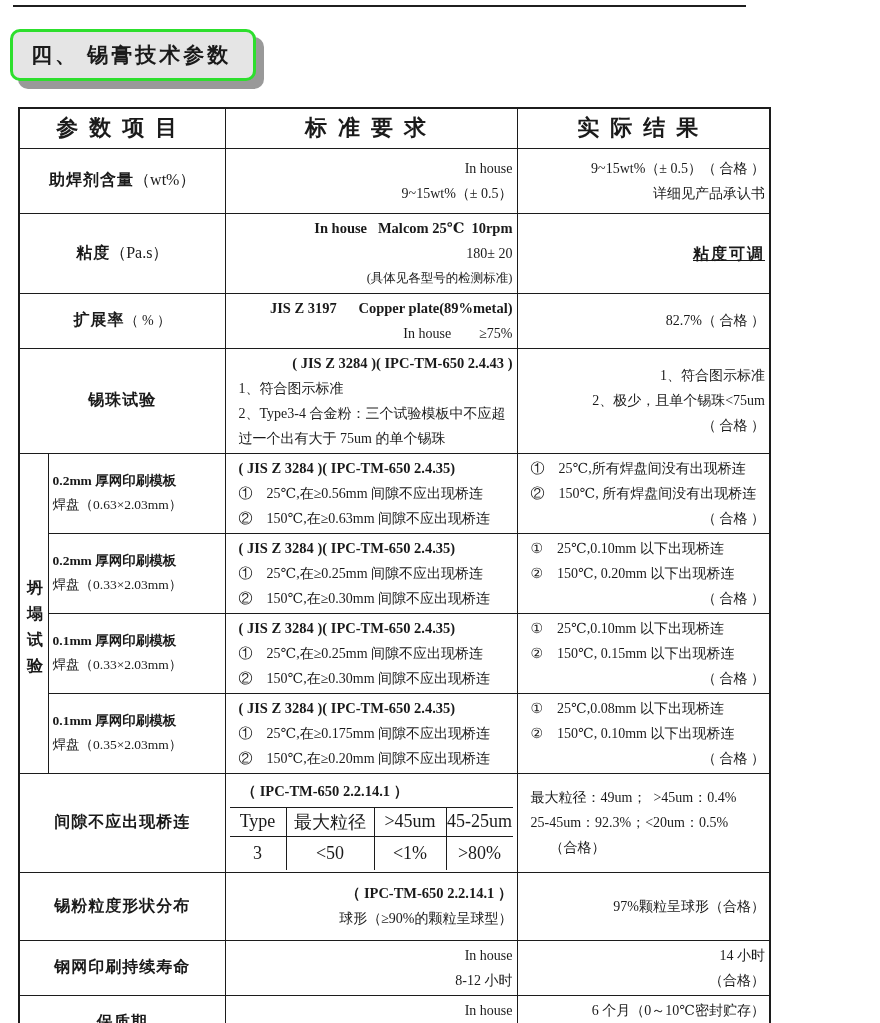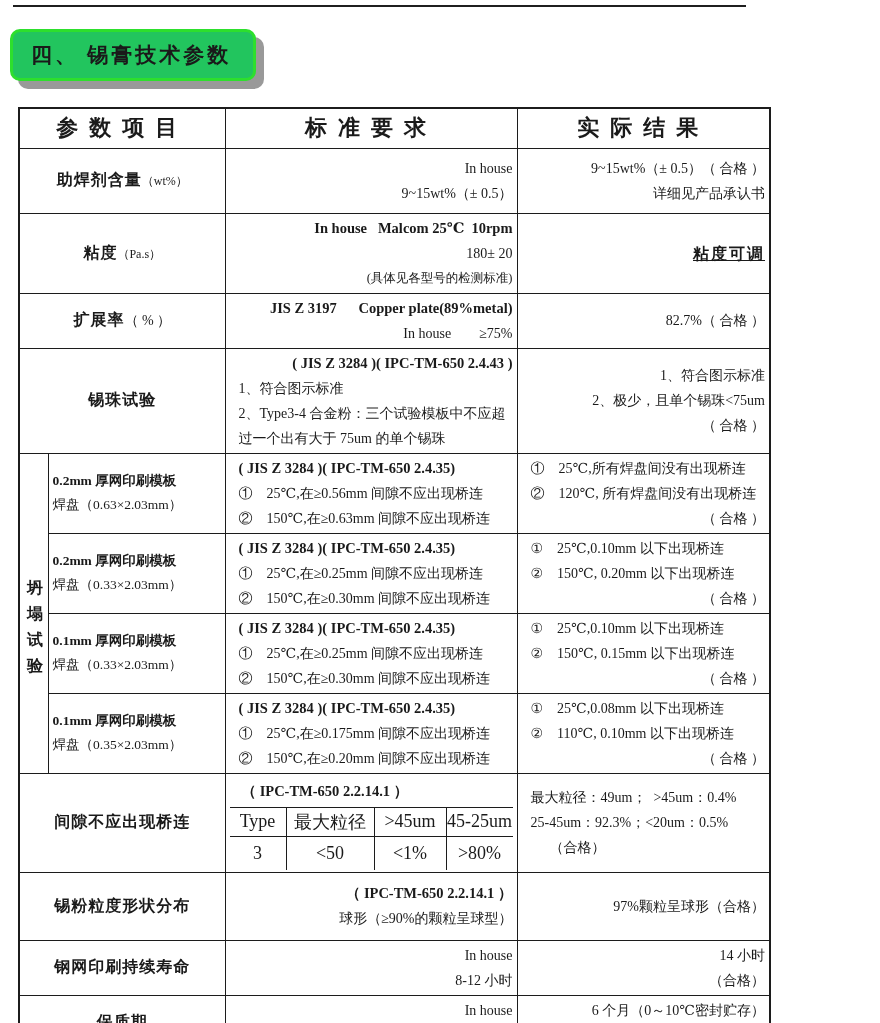--- a/index.html
+++ b/index.html
@@ -6,37 +6,37 @@
   html,body { background:#ffffff; }
   .doc {
     position:relative; width:880px; height:1023px; background:#ffffff;
     font-family:"Liberation Serif","DejaVu Serif",serif; color:#1a1a1a;
     overflow:hidden;
   }
   .top-rule { position:absolute; left:13px; top:5px; width:733px; border-top:2px solid #1f1f1f; }
 
   .title-box {
     position:absolute; left:10px; top:29px;
-    background:#22c55e; border:3px solid #2ddf2d; border-radius:10px;
+    background:#e5e5e5; border:3px solid #2ddf2d; border-radius:10px;
     box-shadow:8px 8px 0 #999999;
     padding:9px 22px 9px 18px;
   }
   .title-box .t { font-size:21px; font-weight:bold; letter-spacing:3px; white-space:pre; }
 
   table.main {
     position:absolute; left:18px; top:107px;
     border-collapse:collapse; table-layout:fixed; width:751px;
     border:2px solid #1c1c1c;
   }
   table.main td { border:1px solid #1c1c1c; vertical-align:middle; padding:2px 4px; }
 
   .hdr td { height:40px; text-align:center; font-weight:bold; font-size:22px; letter-spacing:11px; padding-left:13px; }
 
   .param { text-align:center; font-weight:bold; font-size:16px; letter-spacing:1px; }
-  .param .unit { font-size:12px; font-weight:normal; letter-spacing:0; }
+  .param .unit { font-size:16px; font-weight:normal; letter-spacing:0; }
 
   .ln  { font-size:14px; line-height:25px; white-space:pre-wrap; }
   .c   { text-align:right; }
   .l   { text-align:left; padding-left:9px; padding-right:4px; }
   .b   { font-weight:bold; font-size:14.5px; }
   .sm  { font-size:12.5px; }
   .bigb{ font-weight:bold; font-size:16px; letter-spacing:2px;text-decoration:underline; }
 
   .vcell { text-align:center; padding:0; }
   .vert {
@@ -148,21 +148,21 @@
         <div class="ln b">0.2mm 厚网印刷模板</div>
         <div class="ln">焊盘（0.63×2.03mm）</div>
       </td>
       <td>
         <div class="ln l b">( JIS Z 3284 )( IPC-TM-650 2.4.35)</div>
         <div class="ln l">①　25℃,在≥0.56mm 间隙不应出现桥连</div>
         <div class="ln l">②　150℃,在≥0.63mm 间隙不应出现桥连</div>
       </td>
       <td>
         <div class="ln l">①　25℃,所有焊盘间没有出现桥连</div>
-        <div class="ln l">②　120℃, 所有焊盘间没有出现桥连</div>
+        <div class="ln l">②　150℃, 所有焊盘间没有出现桥连</div>
         <div class="ln c">（ 合格 ）</div>
       </td>
     </tr>
 
     <tr style="height:76px">
       <td class="lblcell">
         <div class="ln b">0.2mm 厚网印刷模板</div>
         <div class="ln">焊盘（0.33×2.03mm）</div>
       </td>
       <td>
@@ -199,21 +199,21 @@
         <div class="ln b">0.1mm 厚网印刷模板</div>
         <div class="ln">焊盘（0.35×2.03mm）</div>
       </td>
       <td>
         <div class="ln l b">( JIS Z 3284 )( IPC-TM-650 2.4.35)</div>
         <div class="ln l">①　25℃,在≥0.175mm 间隙不应出现桥连</div>
         <div class="ln l">②　150℃,在≥0.20mm 间隙不应出现桥连</div>
       </td>
       <td>
         <div class="ln l">①　25℃,0.08mm 以下出现桥连</div>
-        <div class="ln l">②　110℃, 0.10mm 以下出现桥连</div>
+        <div class="ln l">②　150℃, 0.10mm 以下出现桥连</div>
         <div class="ln c">（ 合格 ）</div>
       </td>
     </tr>
 
     <tr style="height:96px">
       <td colspan="2" class="param">
         <span>间隙不应出现桥连</span>
       </td>
       <td class="nested">
         <div class="mini">

